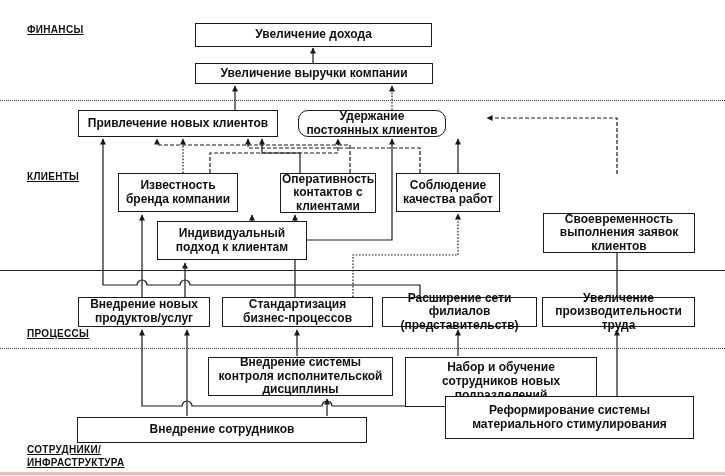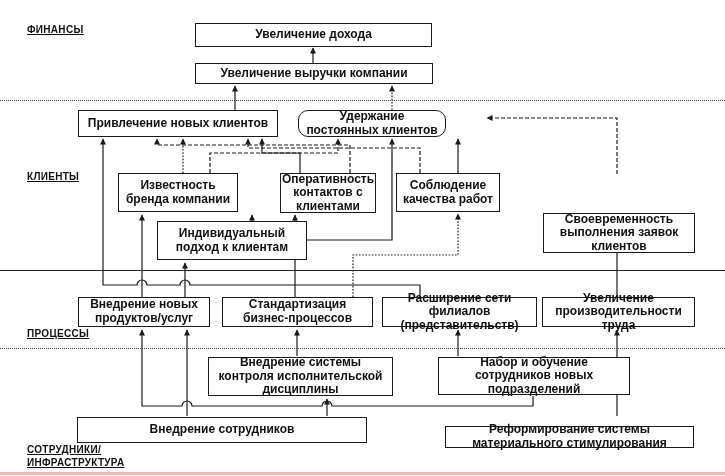--- a/index.html
+++ b/index.html
@@ -108,23 +108,23 @@
       </div>
       <div class="node" style="left: 382px; top: 297px; width: 155px; height: 30px;">
         <span>Расширение сети филиалов (представительств)</span>
       </div>
       <div class="node" style="left: 542px; top: 297px; width: 153px; height: 30px;">
         <span>Увеличение производительности труда</span>
       </div>
       <div class="node" style="left: 208px; top: 357px; width: 185px; height: 39px;">
         <span>Внедрение системы контроля исполнительской дисциплины</span>
       </div>
-      <div class="node" style="left: 405px; top: 357px; width: 192px; height: 38px; margin-left: 33px;">
+      <div class="node" style="left: 405px; top: 357px; width: 192px; height: 50px;">
         <span>Набор и обучение сотрудников новых подразделений</span>
       </div>
       <div class="node" style="left: 77px; top: 417px; width: 290px; height: 26px;">
         <span>Внедрение сотрудников</span>
       </div>
-      <div class="node" style="left: 445px; top: 426px; width: 249px; height: 22px;">
+      <div class="node" style="left: 445px; top: 396px; width: 249px; height: 43px;">
         <span>Реформирование системы материального стимулирования</span>
       </div>
     </div>
 </div>
 
 </body></html>

